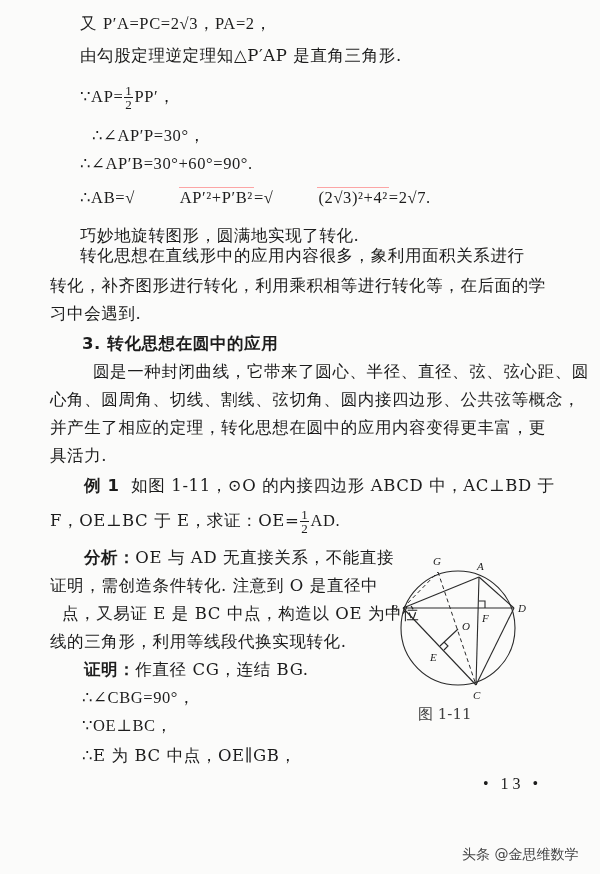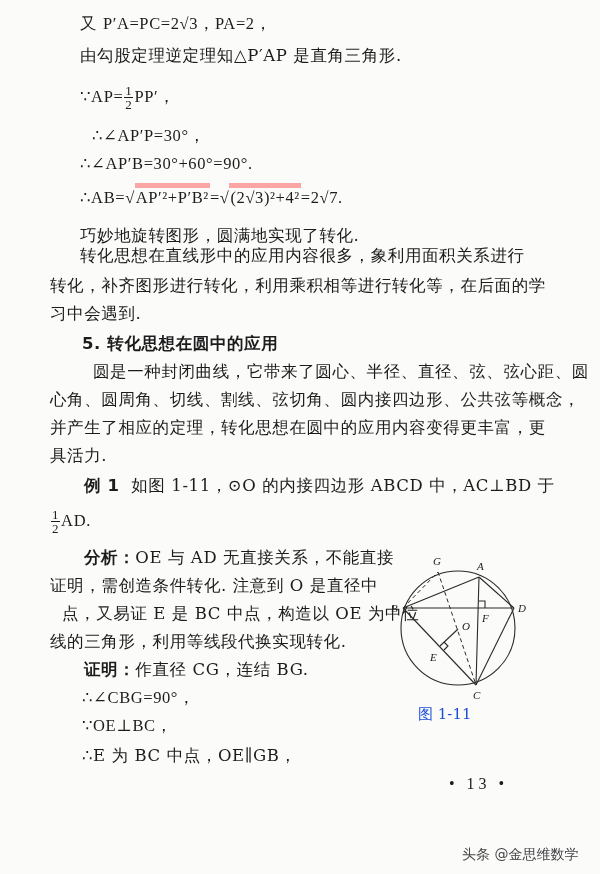--- a/index.html
+++ b/index.html
@@ -7,25 +7,25 @@
     width: 600px; height: 874px; background: #fbfbfa; position: relative; overflow: hidden;
     font-family: "DejaVu Serif", "Liberation Serif", serif; color: #1c1c1c;
   }
   .line { position: absolute; font-size: 16.5px; white-space: nowrap; line-height: 20px; letter-spacing: 0.6px; }
   .m { font-family: "Liberation Serif", "DejaVu Serif", serif; }
   .r { font-family: "Liberation Serif", "DejaVu Serif", serif; }
   .b { font-weight: bold; font-family: "DejaVu Sans", "Liberation Sans", sans-serif; }
   .frac { display: inline-block; vertical-align: middle; text-align: center; font-size: 13px; line-height: 13px; margin: 0 1px; font-family: "Liberation Serif", serif; }
   .frac span { display: block; }
   .frac .num { border-bottom: 1px solid #1c1c1c; padding: 0 1px; }
-  .sqrt { border-top: 5px solid #fca5a5; padding: 0 1px; }
+  .sqrt { border-top: 1px solid #fca5a5; padding: 0 1px; margin-left: 44px; }
   .rad { font-family: "Liberation Serif", serif; }
   .fig { position: absolute; left: 380px; top: 548px; width: 160px; height: 200px; }
-  .figlabel { position: absolute; left: 418px; top: 705px; font-size: 15px; font-family: "DejaVu Serif", serif; color: #1d4ed8; text-align: center; }
-  .pageno { position: absolute; left: 449px; top: 775px; font-size: 16px; font-family: "Liberation Serif", serif; letter-spacing: 4px; }
+  .figlabel { position: absolute; left: 418px; top: 705px; font-size: 15px; font-family: "DejaVu Serif", serif; color: #404040; text-align: center; }
+  .pageno { position: absolute; left: 483px; top: 775px; font-size: 16px; font-family: "Liberation Serif", serif; letter-spacing: 4px; }
   .watermark { position: absolute; left: 462px; top: 846px; font-size: 14px; font-family: "DejaVu Sans", sans-serif; color: #444; text-shadow: 0 0 1px #fff, 0 0 2px #fff; text-align: right; }
 </style>
 </head>
 <body>
 
 <div class="line" style="left:80px; top:14px;">
   <span>又 </span><span class="m">P′A=PC=2√3，PA=2，</span>
 </div>
 <div class="line" style="left:80px; top:46px;">由勾股定理逆定理知△P′AP 是直角三角形.</div>
 <div class="line" style="left:80px; top:84px;">
@@ -35,31 +35,31 @@
 <div class="line r" style="left:80px; top:154px;">∴∠AP′B=30°+60°=90°.</div>
 <div class="line" style="left:80px; top:188px;">
   <span>∴</span><span class="m">AB=</span><span class="rad">√</span><span class="sqrt r">AP′²+P′B²</span><span class="r">=</span><span class="rad">√</span><span class="sqrt r">(2√3)²+4²</span><span class="r">=2√7.</span>
 </div>
 <div class="line" style="left:80px; top:214px;margin-top:12px;">巧妙地旋转图形，圆满地实现了转化.</div>
 
 <div class="line" style="left:80px; top:246px;">转化思想在直线形中的应用内容很多，象利用面积关系进行</div>
 <div class="line" style="left:50px; top:276px;">转化，补齐图形进行转化，利用乘积相等进行转化等，在后面的学</div>
 <div class="line" style="left:50px; top:304px;">习中会遇到.</div>
 
-<div class="line b" style="left:82px; top:334px;">5. 转化思想在圆中的应用</div>
+<div class="line b" style="left:82px; top:334px;">3. 转化思想在圆中的应用</div>
 <div class="line" style="left:80px; top:362px;margin-left:13px;">圆是一种封闭曲线，它带来了圆心、半径、直径、弦、弦心距、圆</div>
 <div class="line" style="left:50px; top:390px;">心角、圆周角、切线、割线、弦切角、圆内接四边形、公共弦等概念，</div>
 <div class="line" style="left:50px; top:418px;">并产生了相应的定理，转化思想在圆中的应用内容变得更丰富，更</div>
 <div class="line" style="left:50px; top:446px;">具活力.</div>
 
 <div class="line" style="left:84px; top:476px;">
   <span class="b">例 1</span>&nbsp;&nbsp;<span>如图 1-11，⊙O 的内接四边形 ABCD 中，AC⊥BD 于</span>
 </div>
 <div class="line" style="left:50px; top:508px;">
-  <span class="frac"><span class="num">1</span><span>2</span></span><span class="m">AD.</span>
+  <span>F，OE⊥BC 于 E，求证：OE=</span><span class="frac"><span class="num">1</span><span>2</span></span><span class="m">AD.</span>
 </div>
 
 <div class="line" style="left:84px; top:548px;">
   <span class="b">分析：</span><span>OE 与 AD 无直接关系，不能直接</span>
 </div>
 <div class="line" style="left:50px; top:576px;">证明，需创造条件转化. 注意到 O 是直径中</div>
 <div class="line" style="left:62px; top:604px;">点，又易证 E 是 BC 中点，构造以 OE 为中位</div>
 <div class="line" style="left:50px; top:632px;">线的三角形，利用等线段代换实现转化.</div>
 
 <div class="line" style="left:84px; top:660px;">

